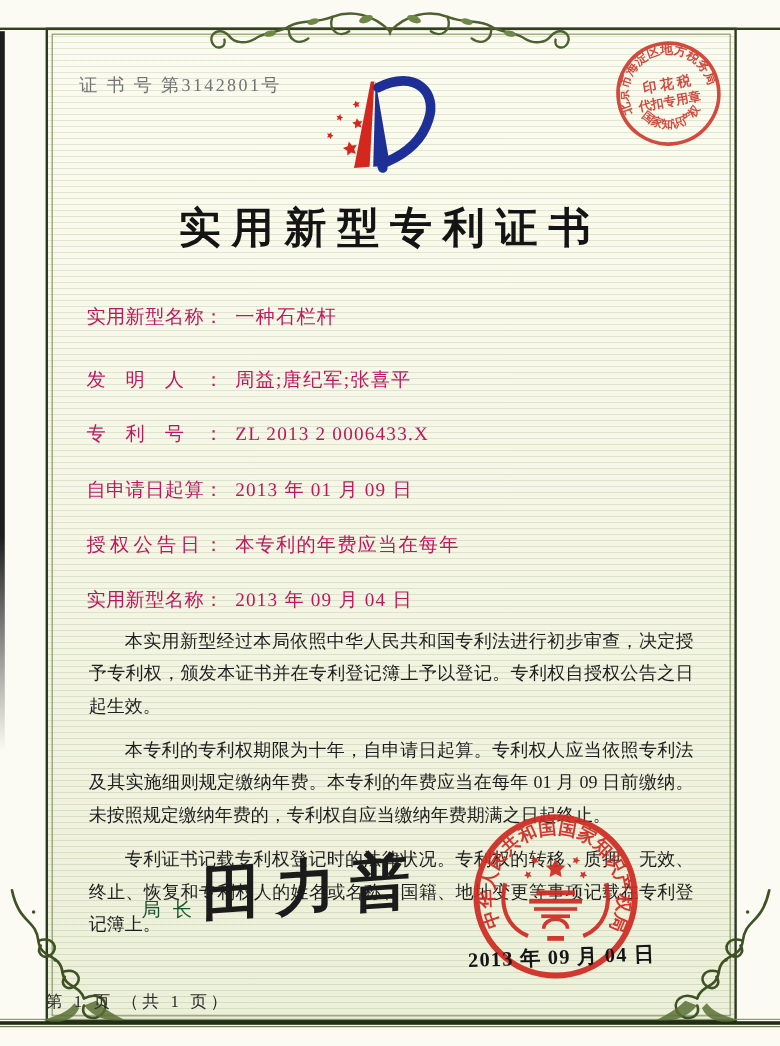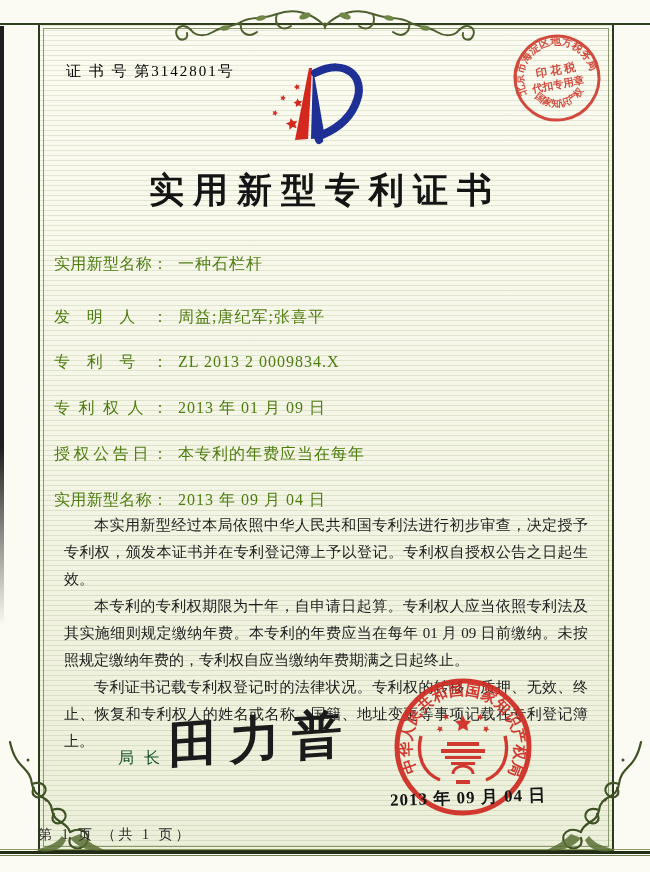--- a/index.html
+++ b/index.html
@@ -20,29 +20,29 @@
   .bot-line-c{left:0;top:855px;width:650px;height:1px;background:#6d7d4f;}
   
   .page{
     left:38px;top:23px;width:576px;height:829px;
     border:2px solid #2c3a20;box-sizing:border-box;
     background:
       repeating-linear-gradient(180deg, rgba(124,150,95,.20) 0 1px, rgba(0,0,0,0) 1px 5px),
       linear-gradient(180deg,#fcfbf1 0%,#f5f6e6 50%,#ecefd9 100%);
   }
   .inner-frame{position:absolute;inset:3px;border:1px solid #8a996b;pointer-events:none;}
-  .cert-no{left:66px;top:62px;font-size:15px;letter-spacing:2px;color:#000000;}
+  .cert-no{left:66px;top:62px;font-size:15px;letter-spacing:2px;color:#737373;}
   .title{left:0;top:167px;width:650px;text-align:center;
     font-size:35px;font-weight:600;letter-spacing:9px;color:#141414;}
-  .f-row{position:absolute;left:54px;white-space:nowrap;font-size:16px;color:#4d7c0f;}
+  .f-row{position:absolute;left:72px;white-space:nowrap;font-size:16px;color:#be185d;}
   .f-label{display:inline-block;width:114px;text-align:justify;text-align-last:justify;}
   .f-value{margin-left:10px;letter-spacing:1px;}
   .r0{top:254px}.r1{top:307px}.r2{top:352px}.r3{top:398px}.r4{top:444px}.r5{top:490px}
   .paras{left:64px;top:512px;width:524px;font-size:15px;line-height:27px;color:#1e1e1e;}
-  .paras p{margin:0;text-indent:2em;text-align:justify;}
+  .paras p{margin:10px;text-indent:2em;text-align:justify;}
   .sign-title{left:118px;top:748px;font-size:16px;letter-spacing:10px;color:#14532d;}
   .signature{left:168px;top:706px;font-size:50px;letter-spacing:12px;color:#1b1b1b;
     transform:rotate(-4deg) skewX(-4deg);font-weight:600;}
   .seal-svg{left:390px;top:674px;}
   .seal-date{left:390px;top:786px;width:160px;font-size:17px;font-weight:700;
     letter-spacing:1px;color:#151515;transform:rotate(-2deg);white-space:nowrap;}
   .stamp-svg{left:507px;top:28px;transform:rotate(-10deg);}
   .footer{left:0;top:826px;width:650px;text-align:left;font-size:14px;
     letter-spacing:3px;color:#2a2a2a;padding-left:38px;}
   .flourish-br{left:535px;top:740px;}
@@ -114,24 +114,24 @@
 
 <div class="abs title">实用新型专利证书</div>
 
 <div class="f-row r0">
   <span class="f-label">实用新型名称：</span><span class="f-value">一种石栏杆</span>
 </div>
 <div class="f-row r1">
   <span class="f-label">发明人：</span><span class="f-value">周益;唐纪军;张喜平</span>
 </div>
 <div class="f-row r2">
-  <span class="f-label">专利号：</span><span class="f-value">ZL 2013 2 0009834.X</span>
+  <span class="f-label">专利号：</span><span class="f-value">ZL 2013 2 0006433.X</span>
 </div>
 <div class="f-row r3">
-  <span class="f-label">专利权人：</span><span class="f-value">2013 年 01 月 09 日</span>
+  <span class="f-label">自申请日起算：</span><span class="f-value">2013 年 01 月 09 日</span>
 </div>
 <div class="f-row r4">
   <span class="f-label">授权公告日：</span><span class="f-value">本专利的年费应当在每年</span>
 </div>
 <div class="f-row r5">
   <span class="f-label">实用新型名称：</span><span class="f-value">2013 年 09 月 04 日</span>
 </div>
 
 <div class="abs paras">
   <p>本实用新型经过本局依照中华人民共和国专利法进行初步审查，决定授予专利权，颁发本证书并在专利登记簿上予以登记。专利权自授权公告之日起生效。</p>

